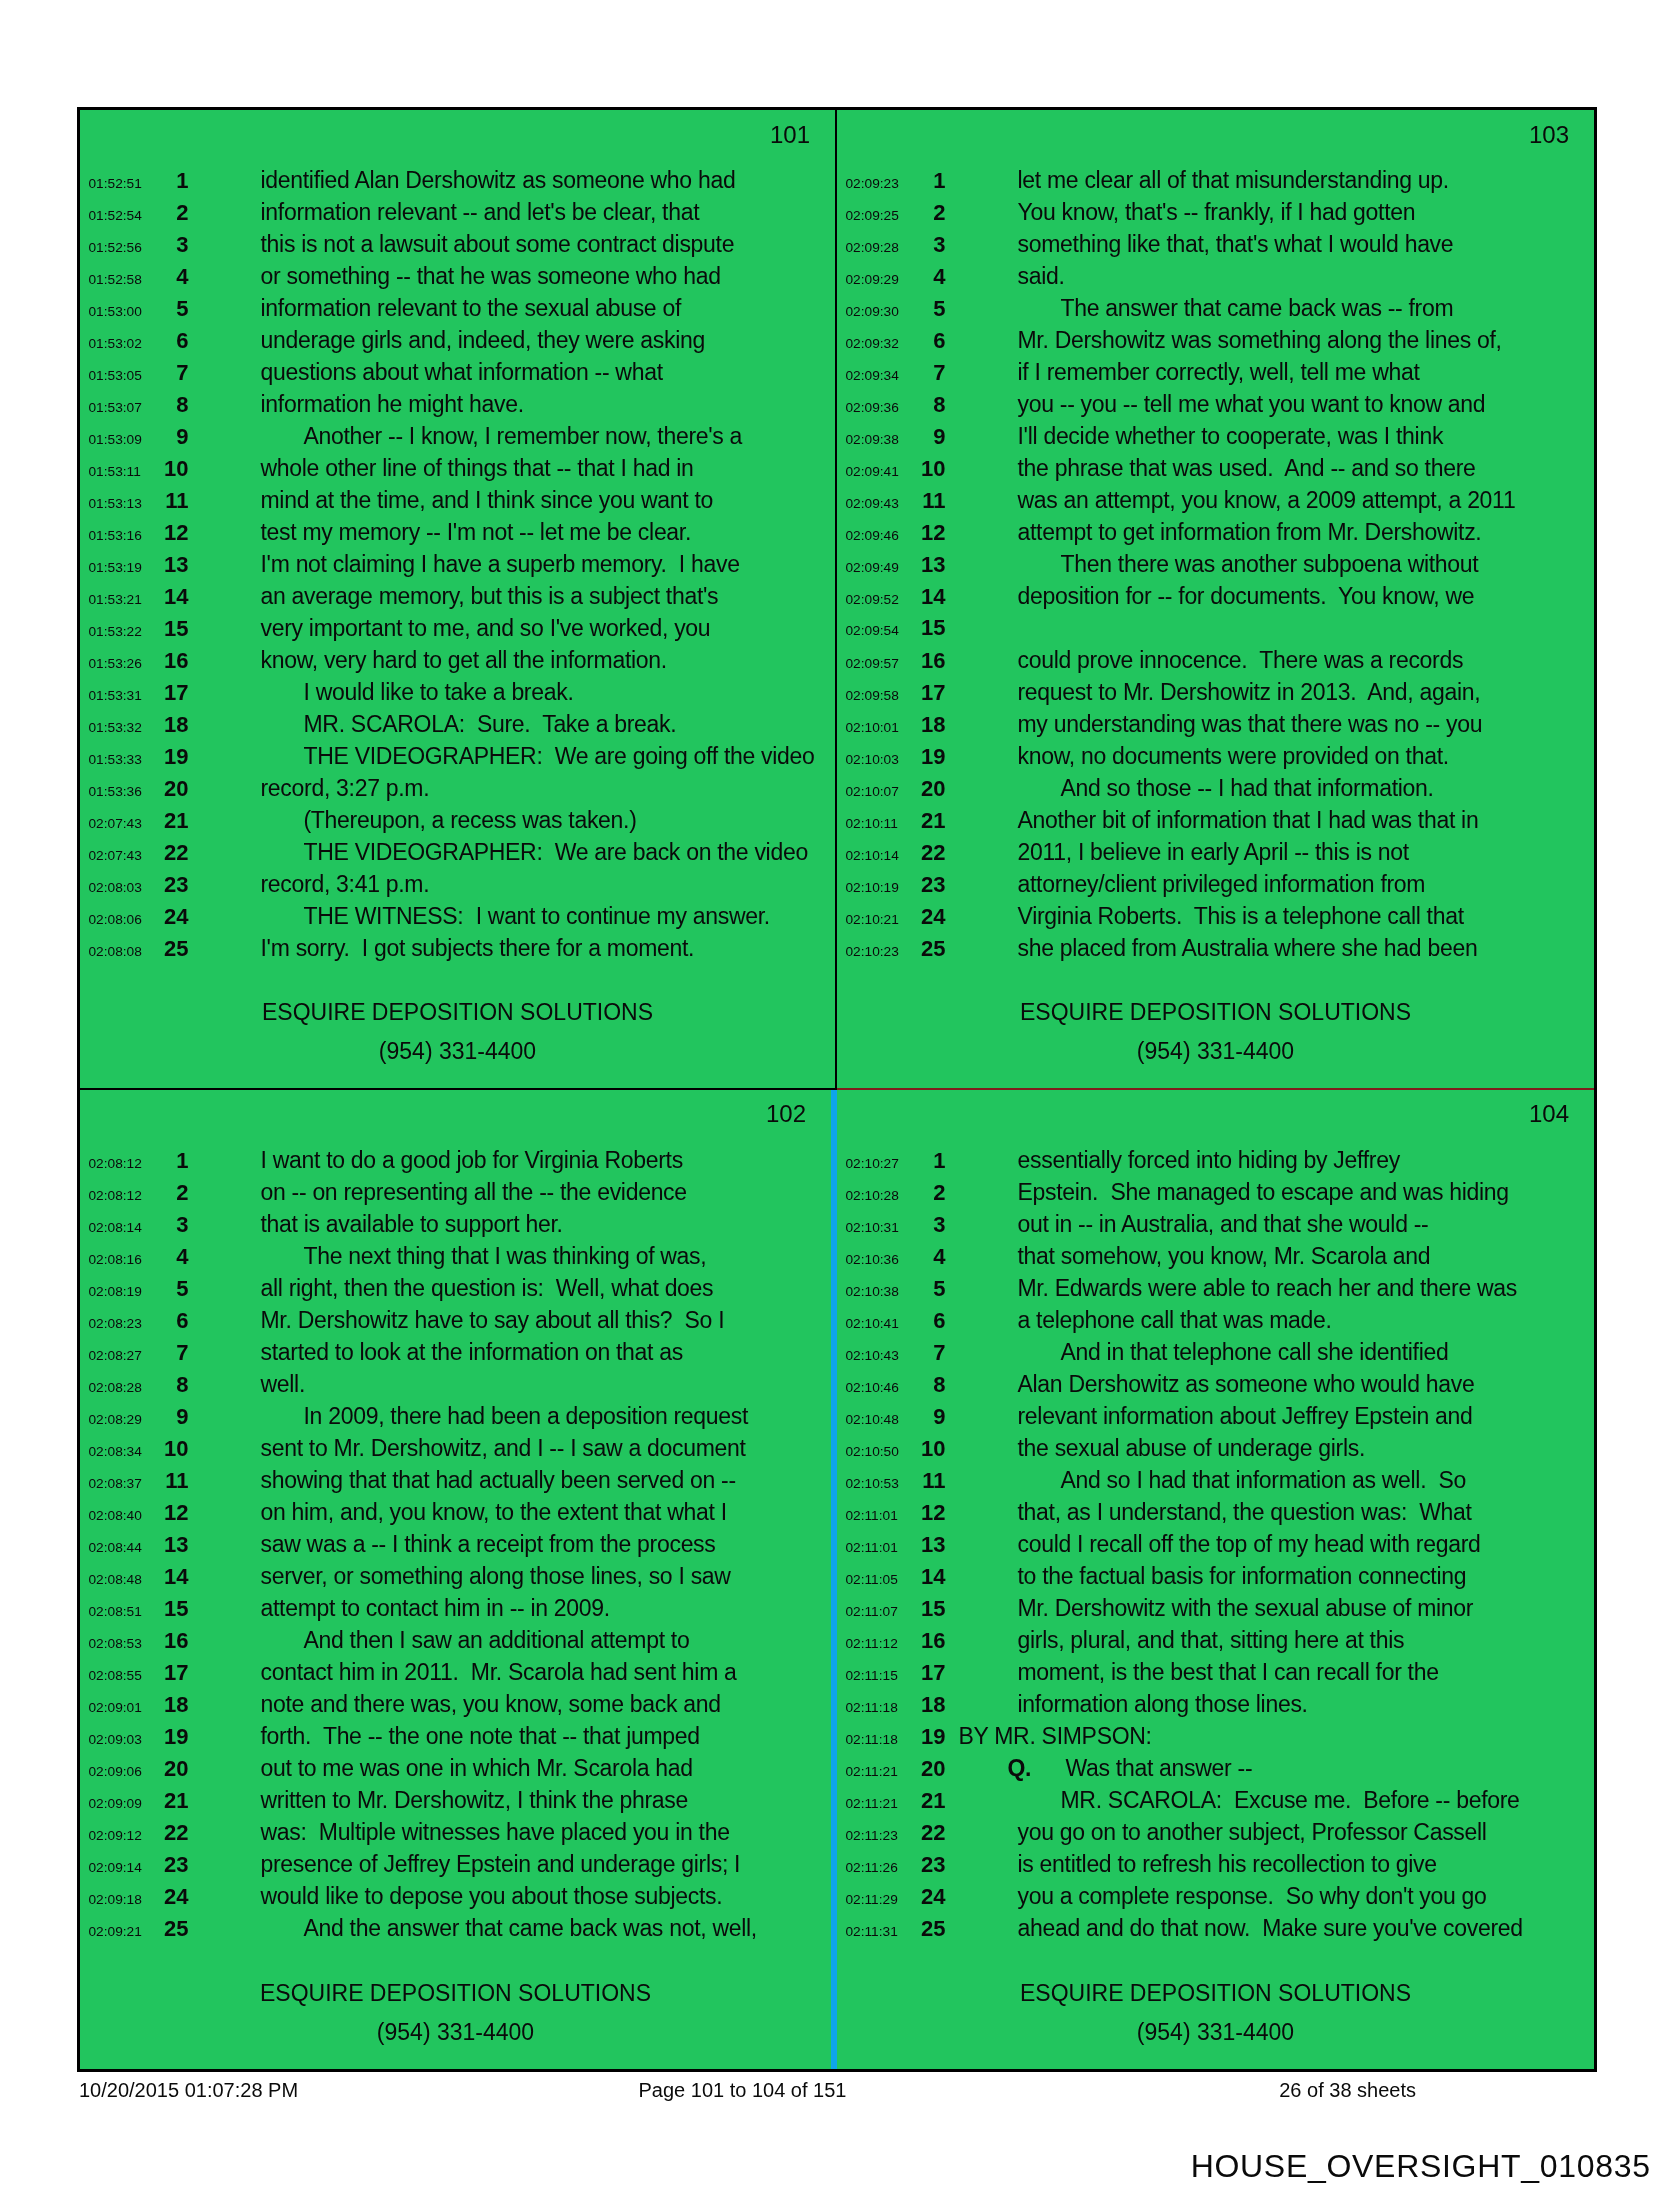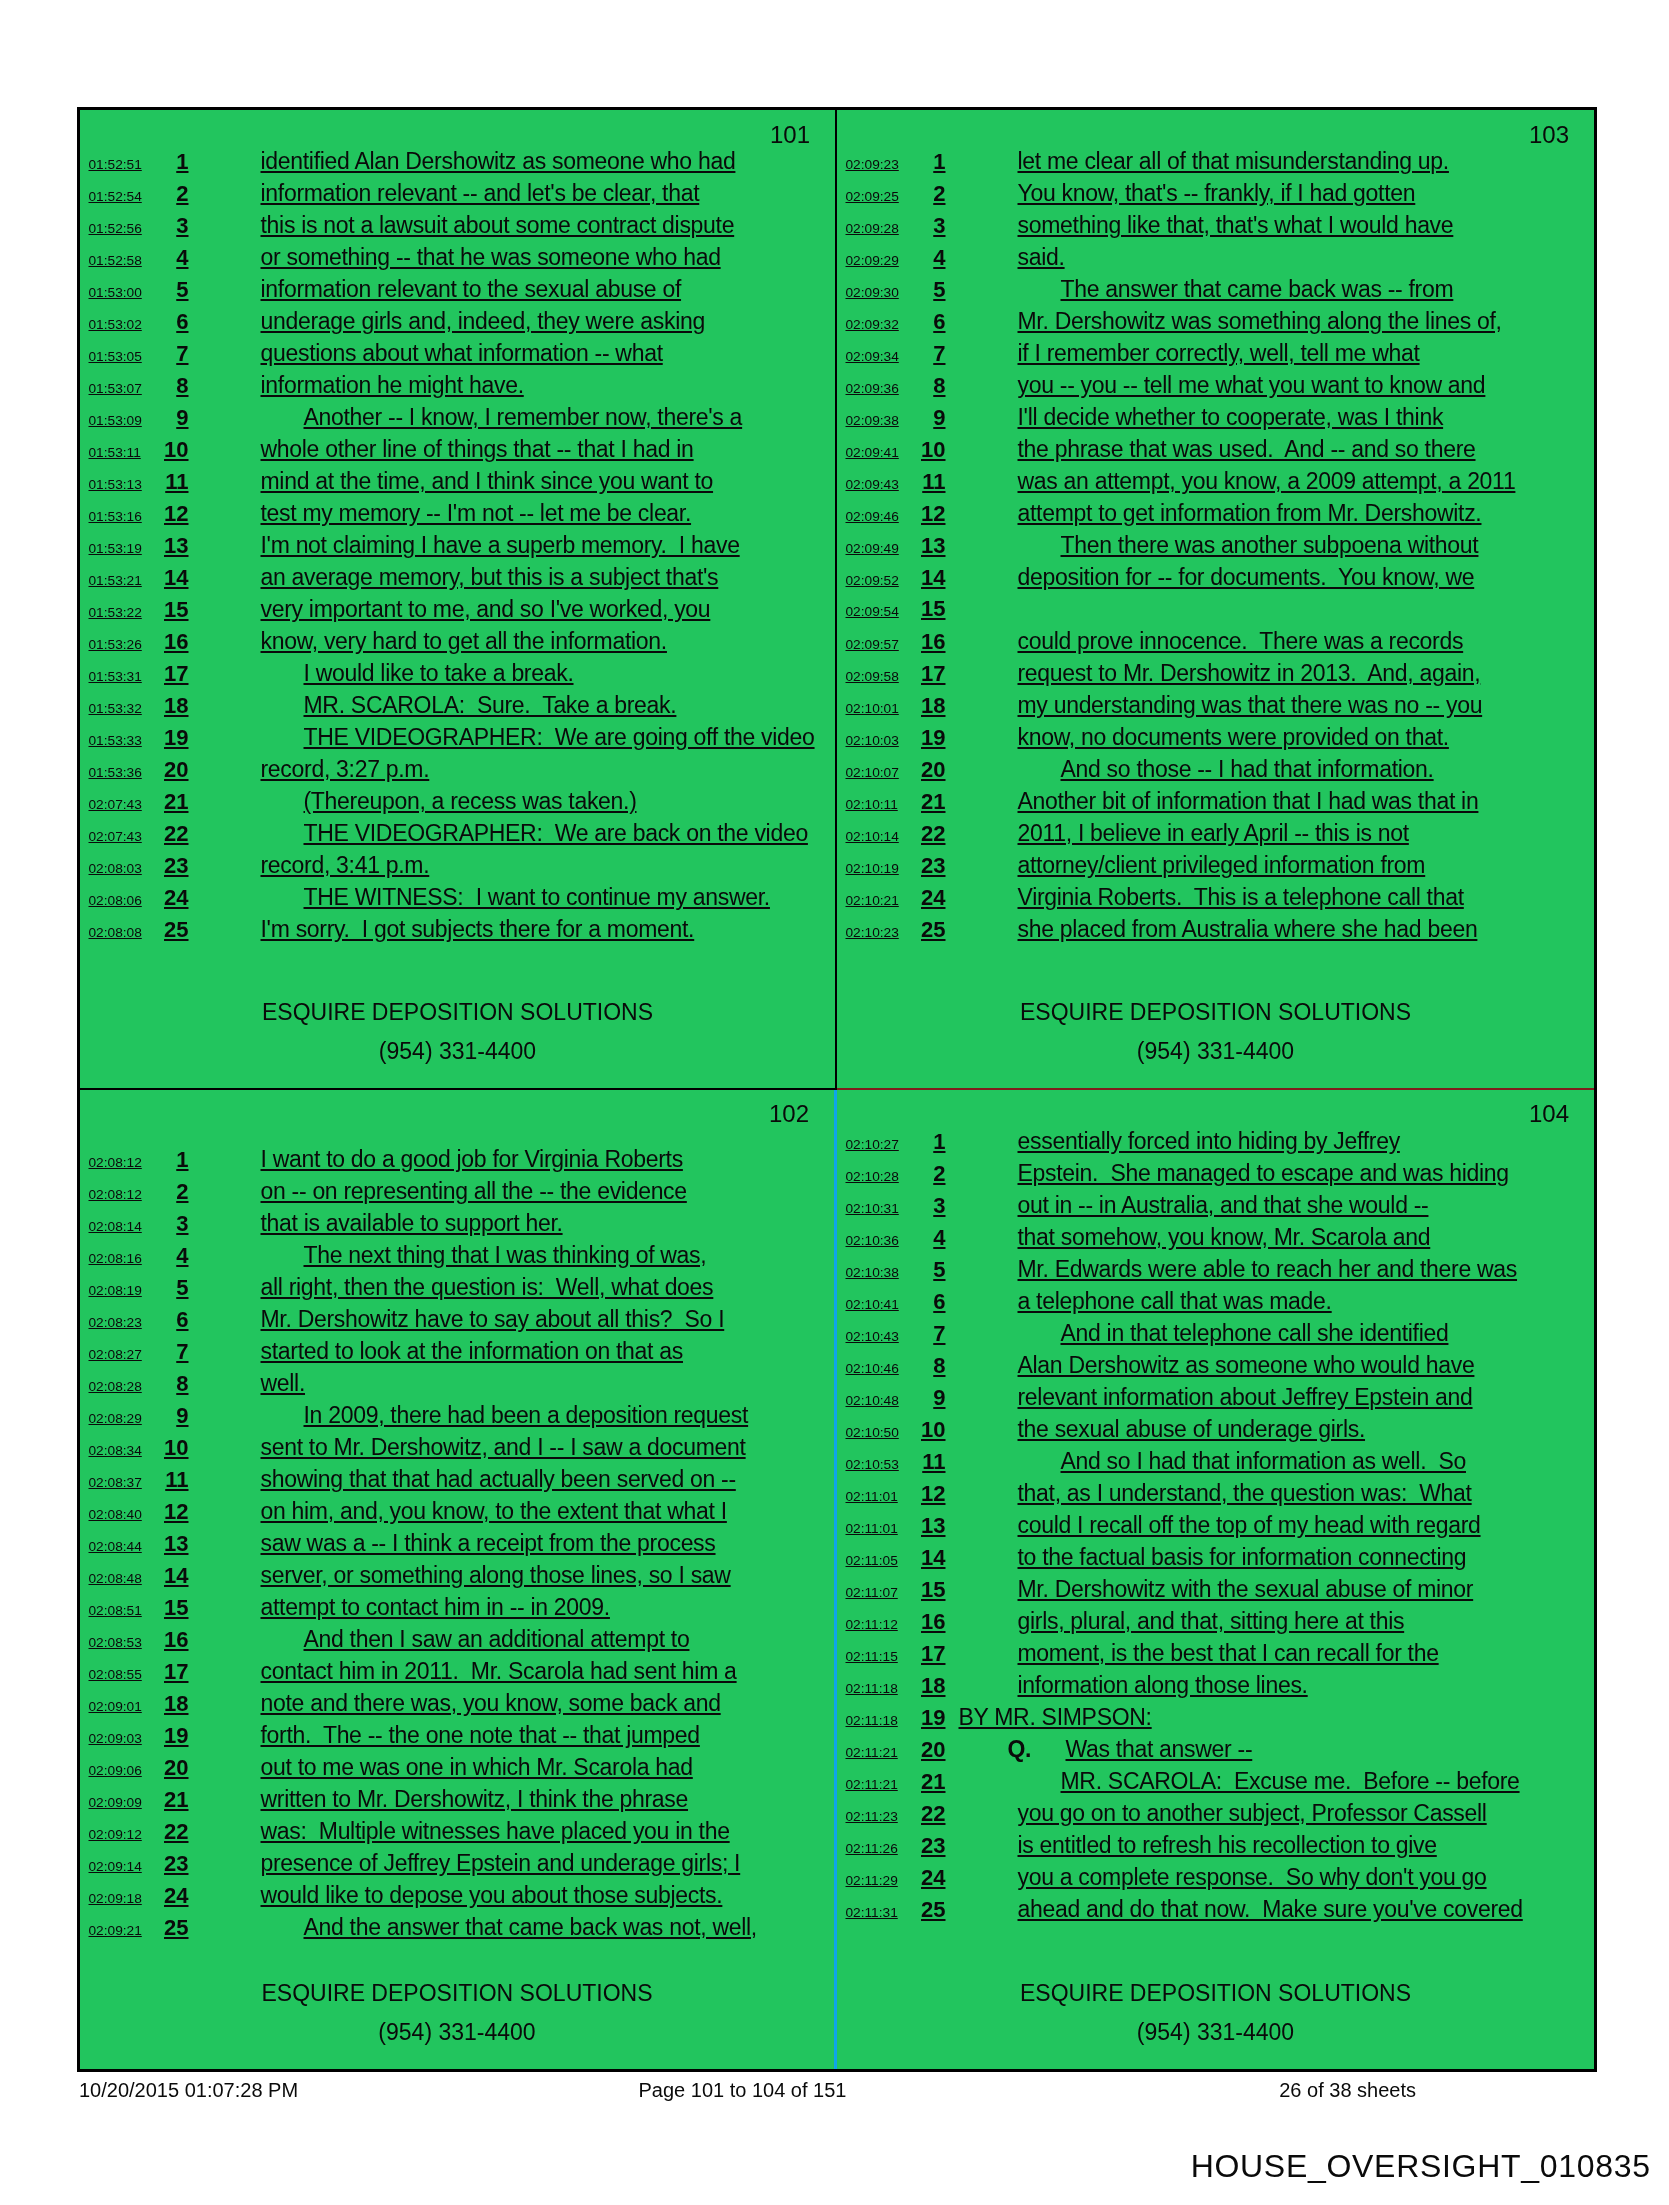--- a/index.html
+++ b/index.html
@@ -14,26 +14,26 @@
     border:3.3px solid #000;background:#22c55e;
     display:grid;grid-template-columns:1fr 1fr;grid-template-rows:1fr 1fr;
     box-sizing:border-box;
   }
   .quadrant{
     position:relative;display:flex;flex-direction:column;
     overflow:hidden;box-sizing:border-box;
   }
   .q-tl{border-right:2px solid #000;border-bottom:2px solid #000;}
   .q-tr{border-bottom:2px solid #7f1d1d;}
-  .q-bl{border-right:3px solid #0ea5e9;gap:18px;}
+  .q-bl{border-right:6px solid #0ea5e9;}
   .pageno{
     text-align:right;padding:10.5px 25px 0 0;height:34px;box-sizing:border-box;
     font-size:24px;letter-spacing:0;
   }
-  .lines{margin-top:1px;text-decoration:underline;}
+  .lines{margin-top:20px;}
   .line{display:flex;align-items:baseline;height:32px;line-height:32px;white-space:pre;}
   .ts{
     width:63px;min-width:63px;padding-left:8.5px;
     font-size:13.7px;letter-spacing:0;
   }
   .num{
     width:37px;min-width:37px;text-align:right;
     font-weight:700;font-size:22px;
   }
   .txt{

